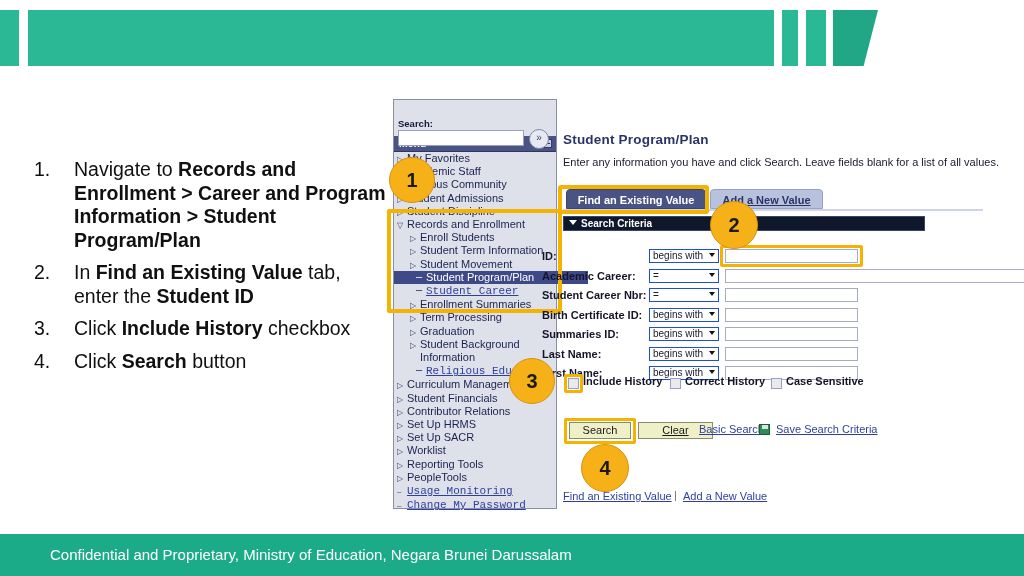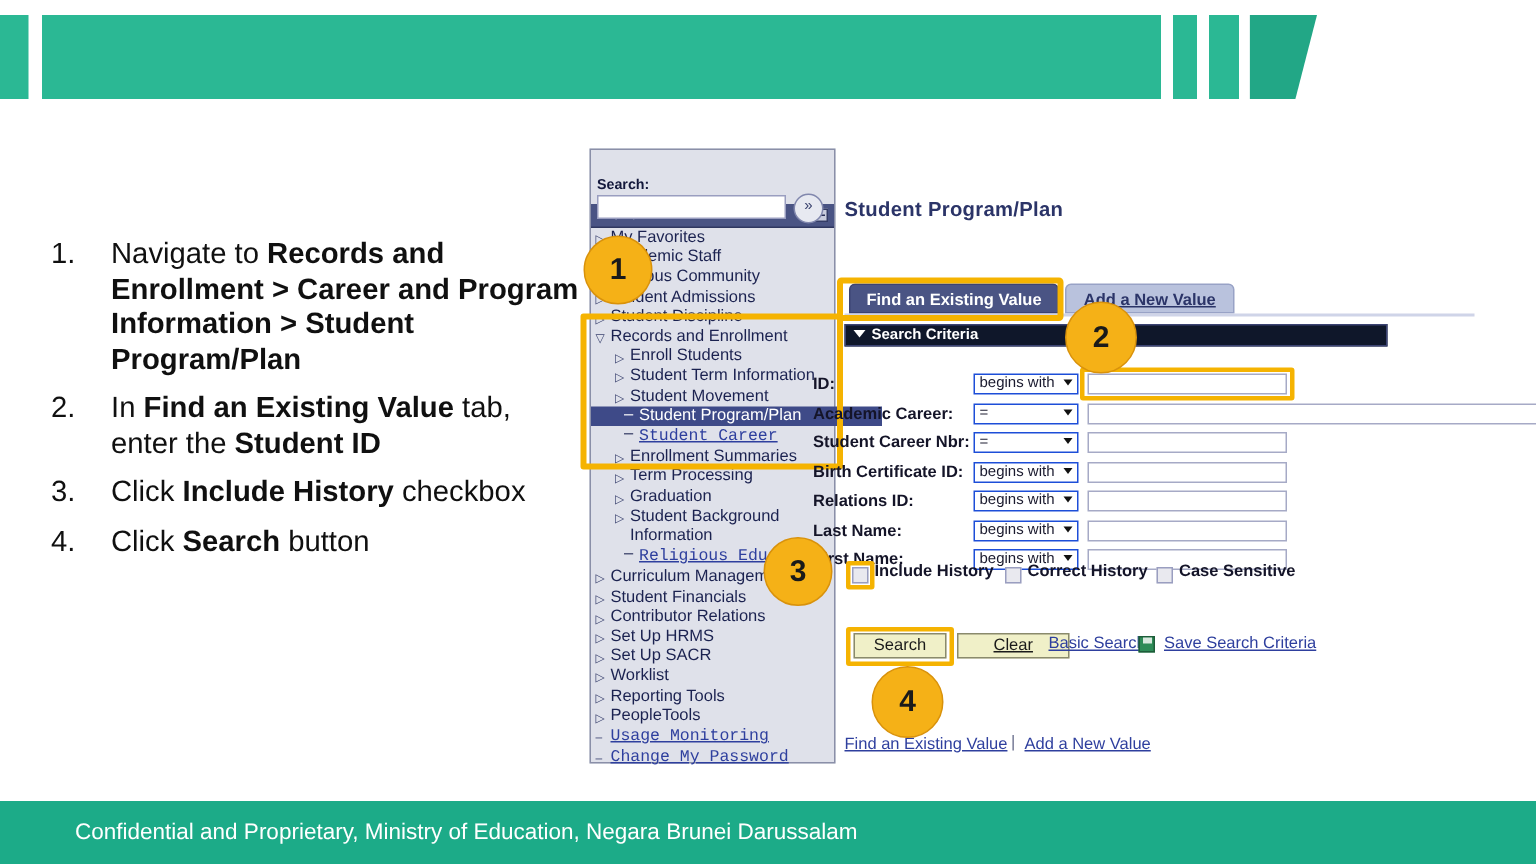--- a/index.html
+++ b/index.html
@@ -227,20 +227,21 @@
       <div class="mi l1"><span class="arw">▷</span><span>Reporting Tools</span></div>
       <div class="mi l1"><span class="arw">▷</span><span>PeopleTools</span></div>
       <div class="mi l1"><span class="arw">–</span><a>Usage Monitoring</a></div>
       <div class="mi l1"><span class="arw">–</span><a>Change My Password</a></div>
     </div>
 </div>
 <div id="menu-hl"></div>
 
 <div id="content">
   <div id="ps-title">Student Program/Plan</div>
+  <div id="ps-sub">Enter any information you have and click Search. Leave fields blank for a list of all values.</div>
 </div>
 
 <div id="tabs">
   <div class="tab" id="tab-find">
     <span>Find an Existing Value</span>
   </div>
   <div class="tab" id="tab-add">
     <span>Add a New Value</span>
   </div>
 </div>
@@ -268,21 +269,21 @@
       <span class="flabel">Student Career Nbr:</span>
       <span class="fop w-eq">=<span class="cv"></span></span>
       <span class="fval small"></span>
     </div>
     <div class="frow">
       <span class="flabel">Birth Certificate ID:</span>
       <span class="fop w-bw">begins with<span class="cv"></span></span>
       <span class="fval small"></span>
     </div>
     <div class="frow">
-      <span class="flabel">Relations ID:</span>
+      <span class="flabel">Summaries ID:</span>
       <span class="fop w-bw">begins with<span class="cv"></span></span>
       <span class="fval small"></span>
     </div>
     <div class="frow">
       <span class="flabel">Last Name:</span>
       <span class="fop w-bw">begins with<span class="cv"></span></span>
       <span class="fval small"></span>
     </div>
     <div class="frow">
       <span class="flabel">First Name:</span>

